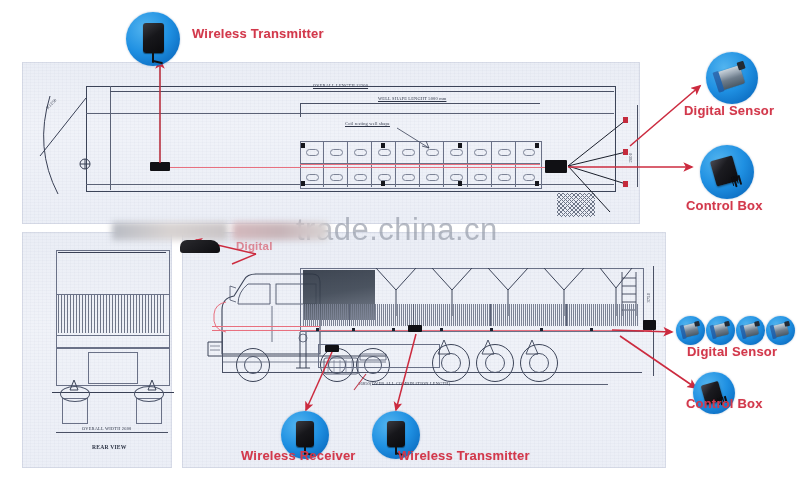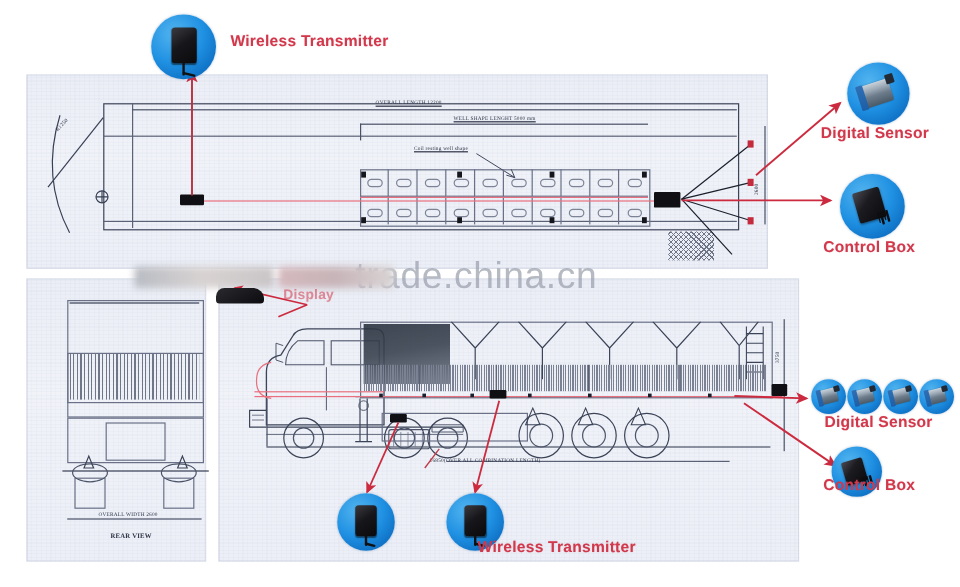--- a/index.html
+++ b/index.html
@@ -470,29 +470,30 @@
           <i style="height:8px;"></i>
           <i style="height:10px;"></i>
       </span>
     </span>
   </div>
   <div class="calloutlbl" style="left:686px;top:198px;">Control Box</div>
 
   <div style="position:absolute;left:178px;top:236px;width:44px;height:22px;">
     <span style="position:absolute;left:2px;top:4px;width:40px;height:13px;display:block;border-radius:7px 9px 3px 3px;background:linear-gradient(150deg,#2a2a2e,#0c0c10);"></span>
   </div>
-  <div class="calloutlbl sm" style="left:236px;top:240px;opacity:.55;">Display</div>
+  <div class="calloutlbl sm" style="left:236px;top:240px;opacity:.55;">Digital</div>
 
   <div class="bubble" style="left:281px;top:411px;width:48px;height:48px;">
     <span class="prod" style="width:18px;height:28px;display:block;">
       <span class="tx-pad" style="position:absolute;left:0;top:0;width:18px;height:26px;display:block;"></span>
       <span class="tx-tail" style="left:8px;top:25px;width:2px;height:9px;"></span>
       <span class="tx-tail" style="left:8px;top:32px;width:9px;height:2px;transform:rotate(14deg);"></span>
     </span>
   </div>
+  <div class="calloutlbl" style="left:241px;top:448px;">Wireless Receiver</div>
 
   <div class="bubble" style="left:372px;top:411px;width:48px;height:48px;">
     <span class="prod" style="width:18px;height:28px;display:block;">
       <span class="tx-pad" style="position:absolute;left:0;top:0;width:18px;height:26px;display:block;"></span>
       <span class="tx-tail" style="left:8px;top:25px;width:2px;height:9px;"></span>
       <span class="tx-tail" style="left:8px;top:32px;width:9px;height:2px;transform:rotate(14deg);"></span>
     </span>
   </div>
   <div class="calloutlbl" style="left:398px;top:448px;">Wireless Transmitter</div>
 

